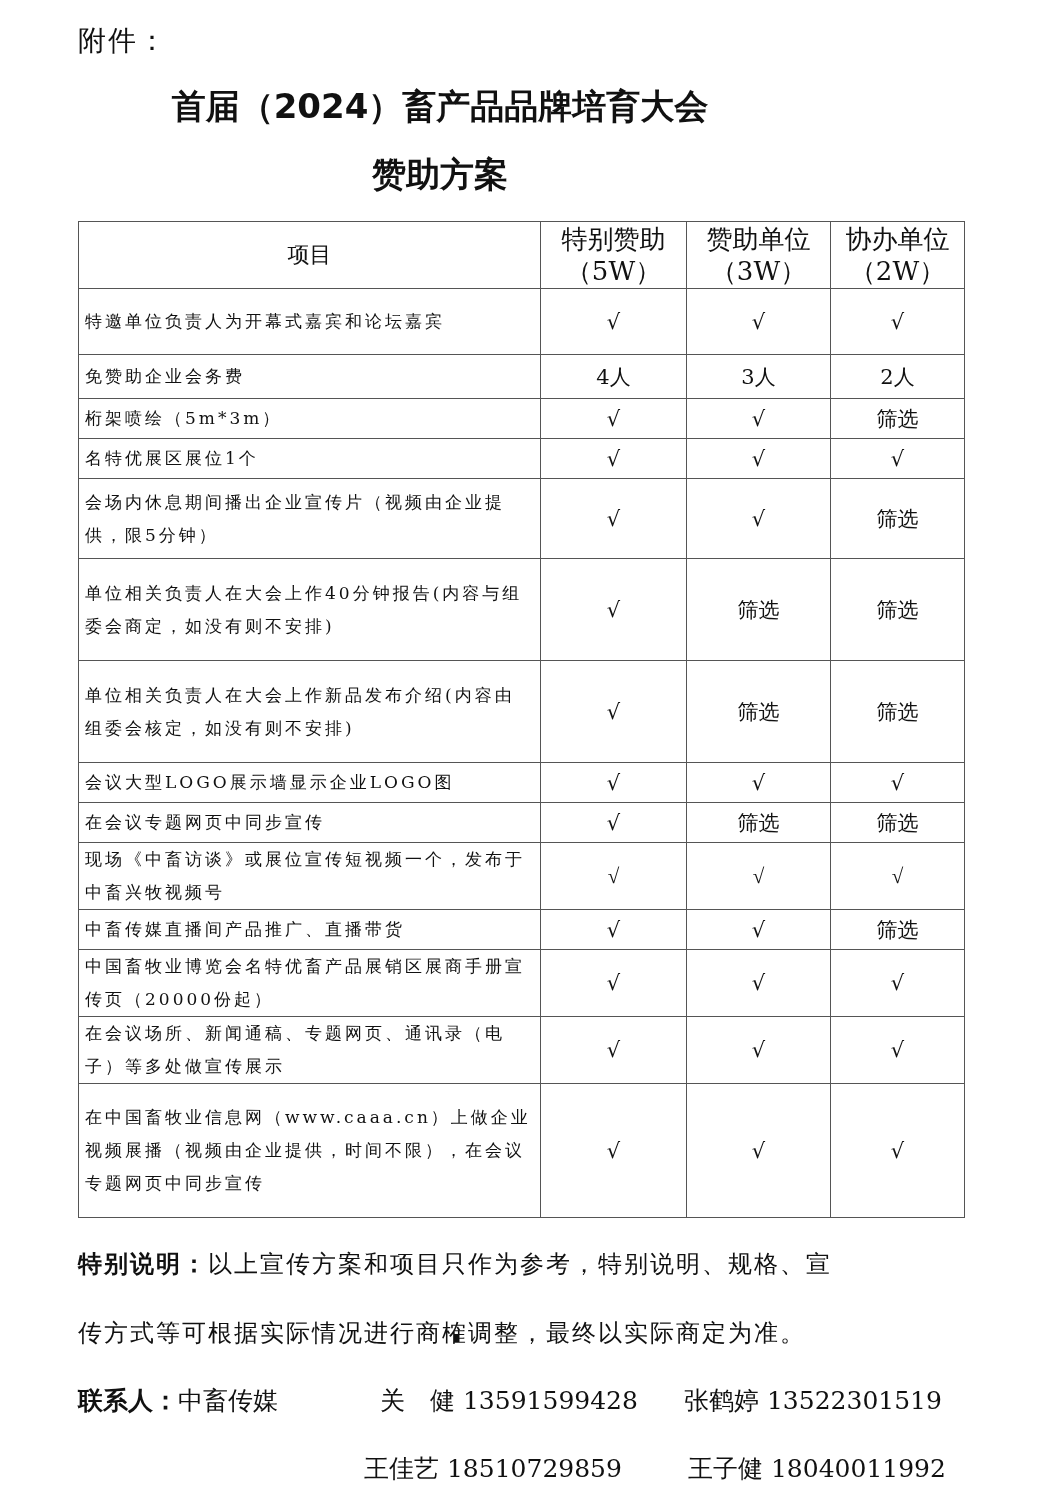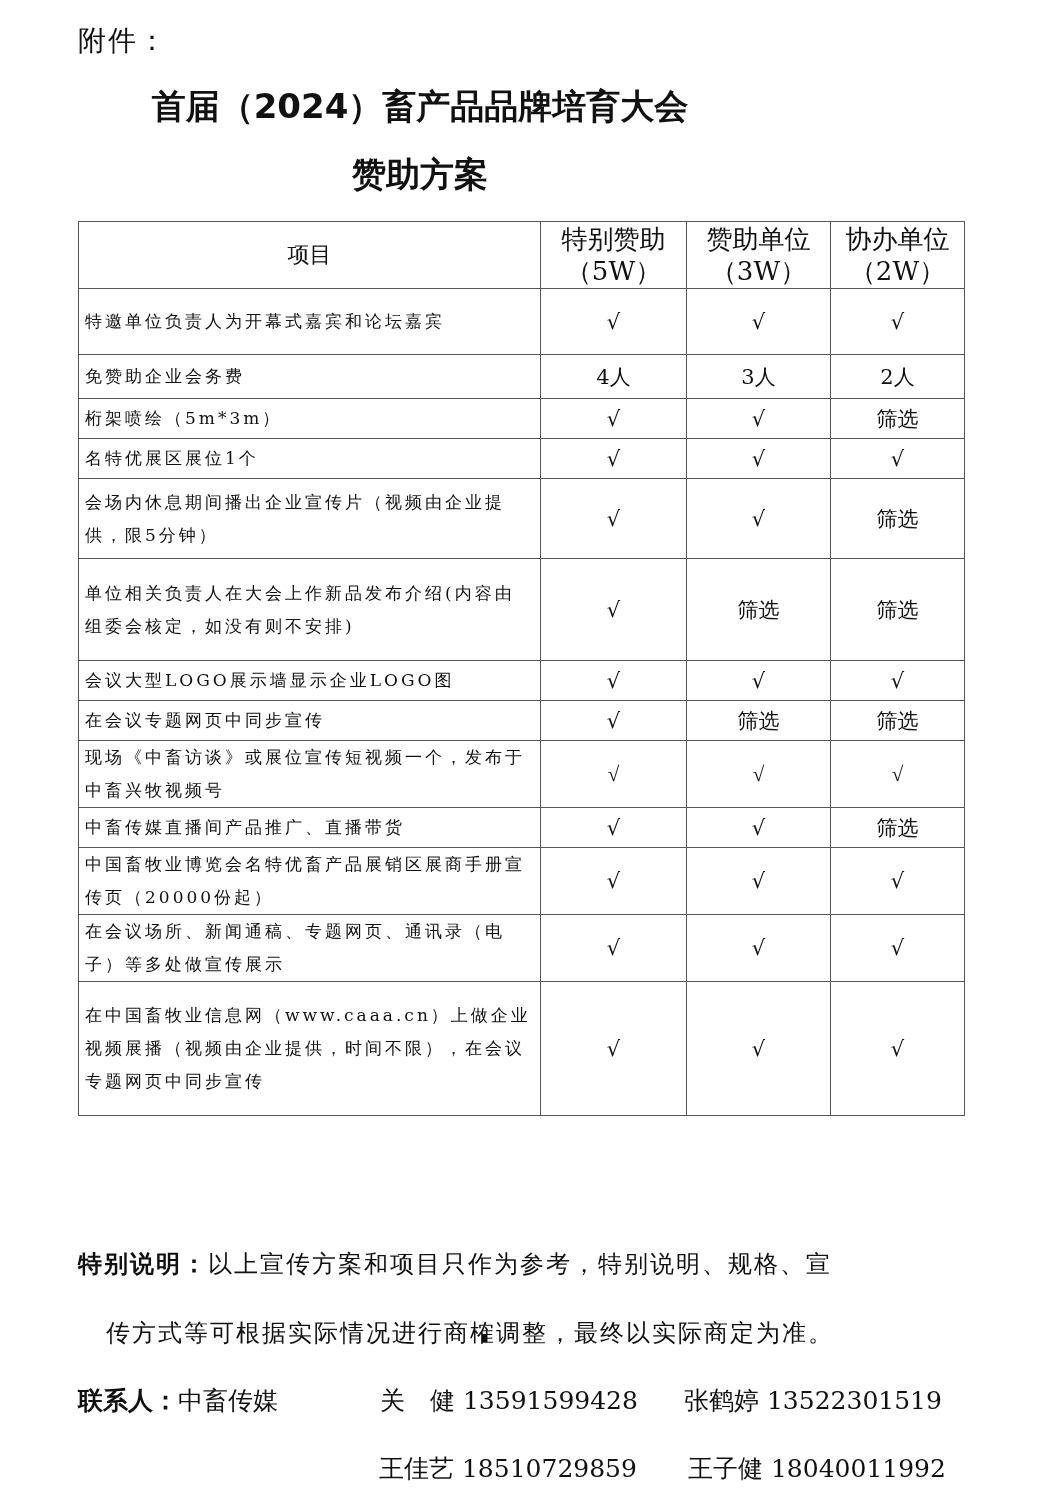--- a/index.html
+++ b/index.html
@@ -5,21 +5,21 @@
   html, body { margin: 0; padding: 0; background: #ffffff; }
   body {
     width: 1047px; height: 1509px; position: relative; overflow: hidden;
     font-family: "DejaVu Serif", "Liberation Serif", serif; color: #111;
   }
   .attach {
     position: absolute; left: 78px; top: 22px; font-size: 28px; letter-spacing: 2px;
   }
   .title {
     position: absolute; left: 0; width: 840px; text-align: center;
-    font-family: "DejaVu Sans", "Liberation Sans", sans-serif; font-weight: bold;
+    font-family: "DejaVu Sans", "Liberation Sans", sans-serif; font-weight: bold; padding-left: 20px;
   }
   .title1 { top: 84px; font-size: 34px; }
   .title2 { top: 152px; font-size: 34px; }
   table.plan {
     position: absolute; left: 78px; top: 221px; width: 886px;
     border-collapse: collapse; table-layout: fixed; font-size: 22px; border-radius: 31px;
   }
   table.plan td, table.plan th {
     border: 1.5px solid #555; padding: 0 6px; vertical-align: middle; font-weight: normal;
   }
@@ -90,20 +90,26 @@
         <td class="val">√</td>
         <td class="val">√</td>
       </tr>
       <tr style="height: 80px;">
         <td class="item">会场内休息期间播出企业宣传片（视频由企业提供，限5分钟）</td>
         <td class="val">√</td>
         <td class="val">√</td>
         <td class="val">筛选</td>
       </tr>
       <tr style="height: 102px;">
+        <td class="item">单位相关负责人在大会上作40分钟报告(内容与组委会商定，如没有则不安排)</td>
+        <td class="val">√</td>
+        <td class="val">筛选</td>
+        <td class="val">筛选</td>
+      </tr>
+      <tr style="height: 102px;">
         <td class="item">单位相关负责人在大会上作新品发布介绍(内容由组委会核定，如没有则不安排)</td>
         <td class="val">√</td>
         <td class="val">筛选</td>
         <td class="val">筛选</td>
       </tr>
       <tr style="height: 40px;">
         <td class="item">会议大型LOGO展示墙显示企业LOGO图</td>
         <td class="val">√</td>
         <td class="val">√</td>
         <td class="val">√</td>
@@ -143,33 +149,33 @@
         <td class="val">√</td>
         <td class="val">√</td>
         <td class="val">√</td>
       </tr>
     </tbody>
 </table>
 
 <div class="note" style="top:1248px;">
   <b>特别说明：</b><span>以上宣传方案和项目只作为参考，特别说明、规格、宣</span>
 </div>
-<div class="note" style="top:1317px;margin-left:28px;">传方式等可根据实际情况进行商榷调整，最终以实际商定为准。</div>
+<div class="note" style="top:1317px;">传方式等可根据实际情况进行商榷调整，最终以实际商定为准。</div>
 
 <div class="contact" style="left:78px; top:1384px;">
   <b style="font-family:'DejaVu Sans','Liberation Sans',sans-serif;">联系人：</b><span>中畜传媒</span>
 </div>
 <div class="contact" style="left:380px; top:1384px;">
   <span>关　健</span>
   <span>13591599428</span>
 </div>
 <div class="contact" style="left:684px; top:1384px;">
   <span>张鹤婷</span>
   <span>13522301519</span>
 </div>
-<div class="contact" style="left:379px; top:1452px;">
+<div class="contact" style="left:364px; top:1452px;">
   <span>王佳艺</span>
   <span>18510729859</span>
 </div>
 <div class="contact" style="left:688px; top:1452px;">
   <span>王子健</span>
   <span>18040011992</span>
 </div>
 
 </body></html>

